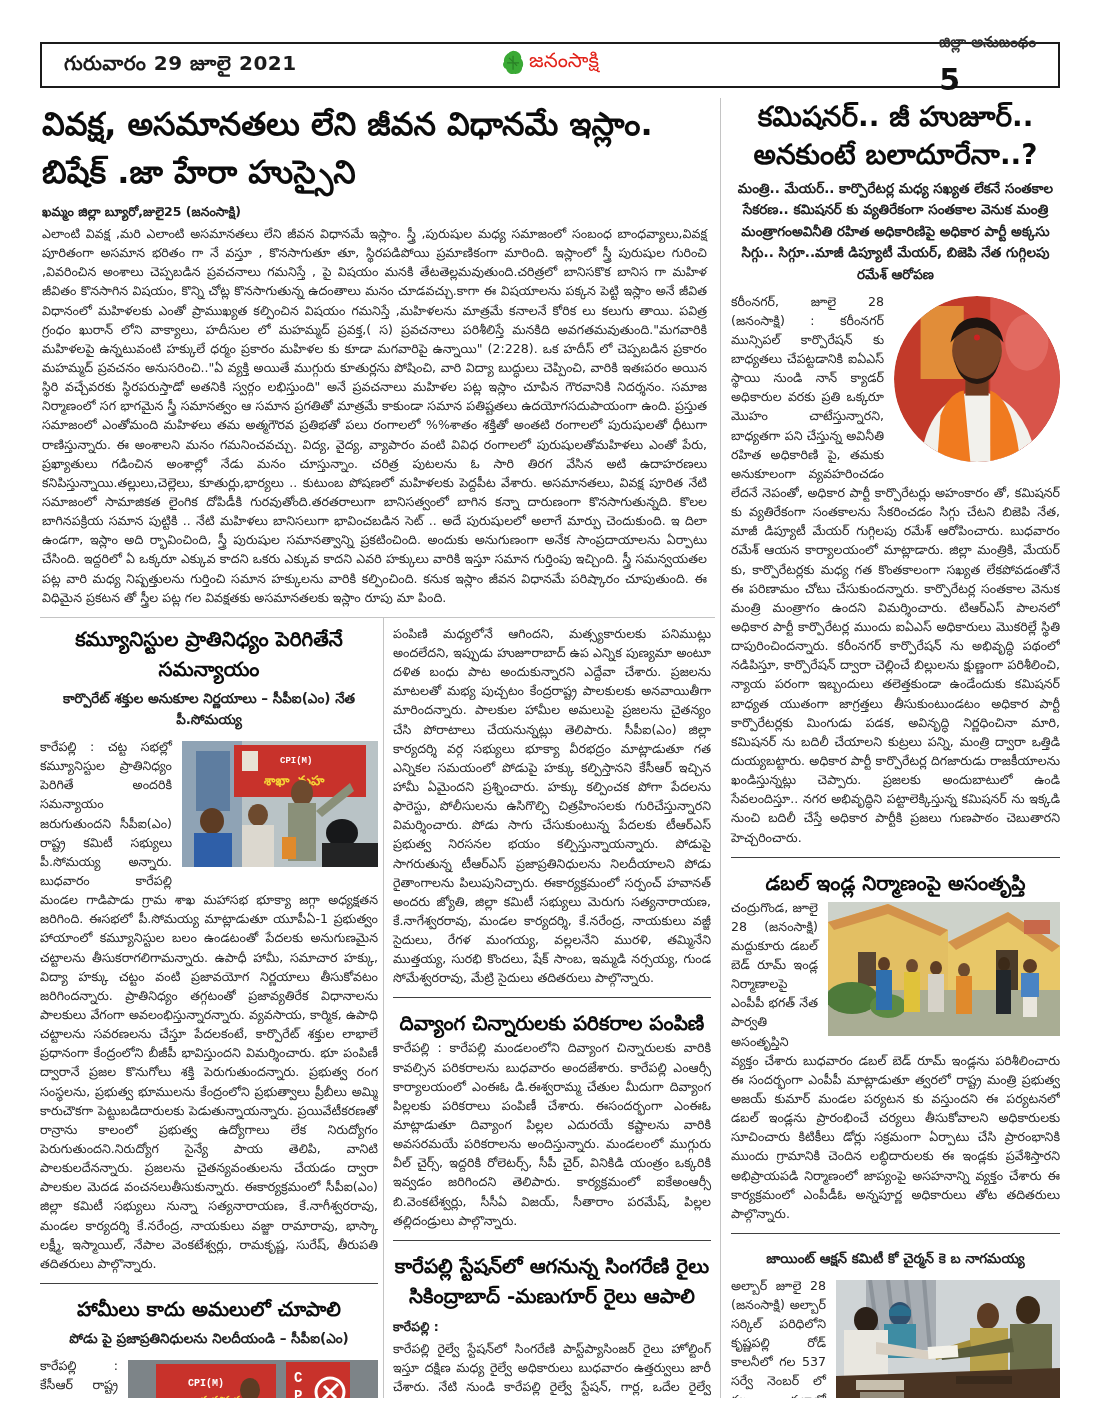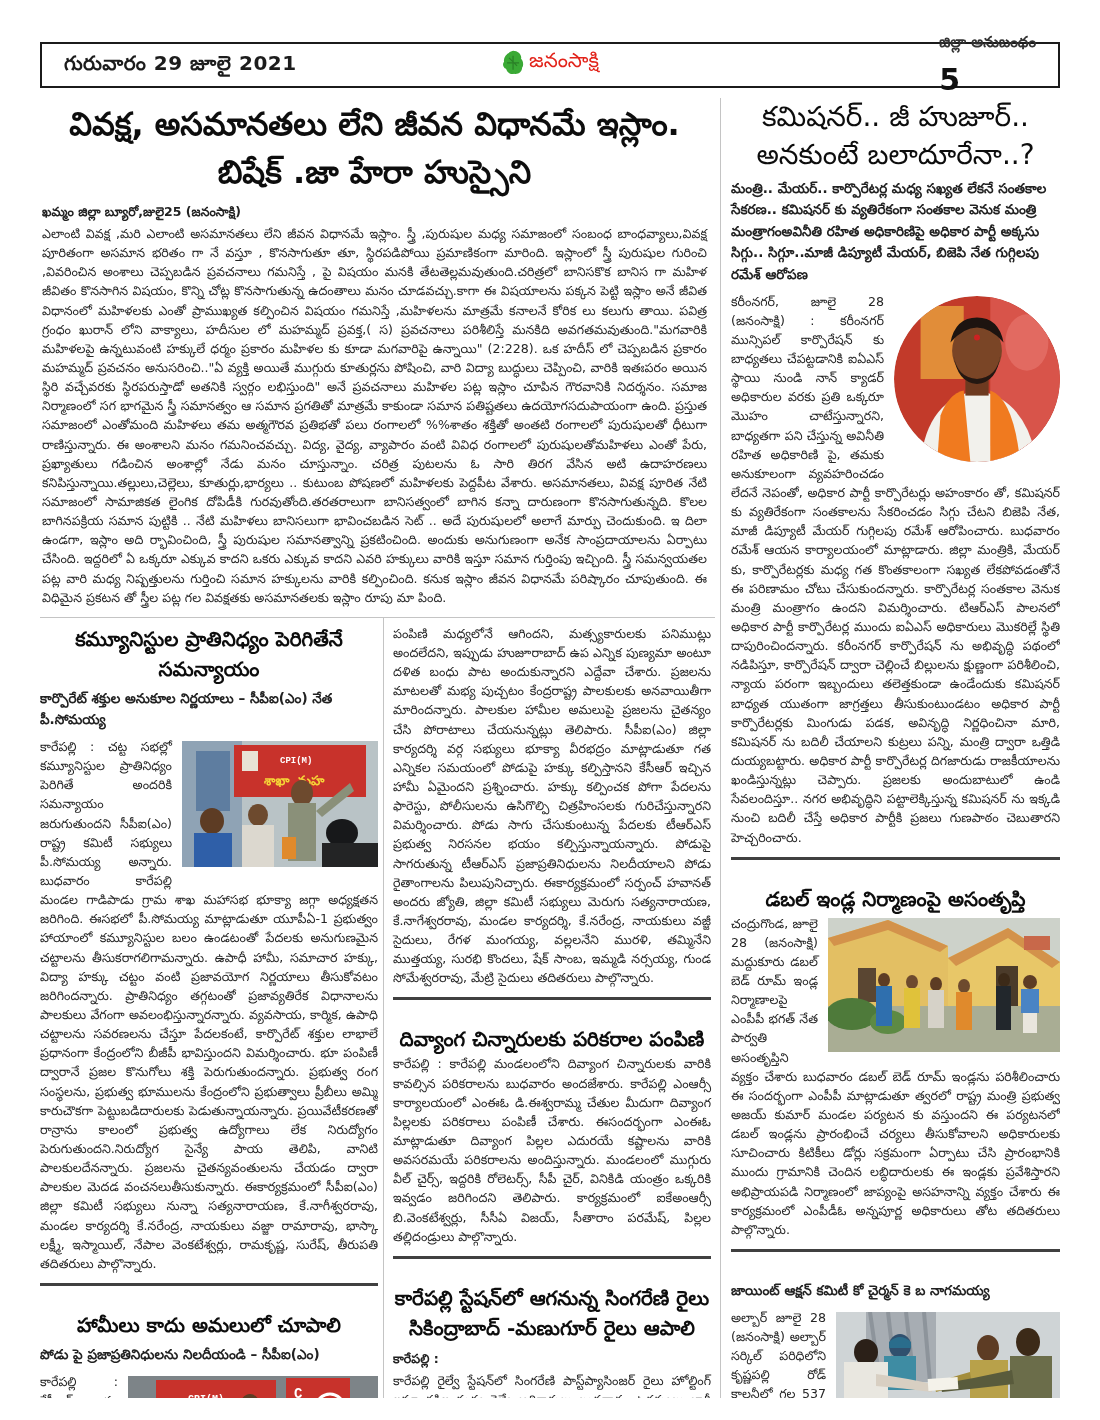--- a/index.html
+++ b/index.html
@@ -29,28 +29,28 @@
     display:grid; margin:0 40px;
     grid-template-columns:338px 332px 340px;
     grid-template-rows:auto 1fr;
     column-gap:5px; height:1300px; overflow:hidden;
   }
   .lead        { grid-column:1/3; grid-row:1; padding:2px 8px 10px 2px; border-bottom:1px solid #c4c4c4;}
   .col-left    { grid-column:1; grid-row:2; padding-top:6px; overflow:hidden; }
   .col-mid     { grid-column:2; grid-row:2; border-left:1px solid #c4c4c4; padding:6px 4px 0 9px; overflow:hidden; }
   .col-right   { grid-column:3; grid-row:1/3; border-left:1px solid #c4c4c4; padding-left:10px; overflow:hidden; }
   
-  .h-lead { font-size:32px; font-weight:bold; text-align:center; line-height:1.5; color:#0d0d0d; }
-  .h-xl   { font-size:28px; font-weight:normal; text-align:center; line-height:1.35; color:#0d0d0d; }
+  .h-lead { font-size:32px; font-weight:bold; line-height:1.5; color:#0d0d0d; }
+  .h-xl   { font-size:28px; font-weight:bold; text-align:center; line-height:1.35; color:#0d0d0d; }
   .h-md   { font-size:20px; font-weight:bold; text-align:center; line-height:1.5; color:#0d0d0d; }
-  .subhead{ font-size:13.5px; font-weight:bold; line-height:1.6; margin:4px 0 6px; color:#222; }
+  .subhead{ font-size:13.5px; font-weight:bold; text-align:center; line-height:1.6; margin:4px 0 6px; color:#222; }
   .byline { font-size:12.5px; font-weight:bold; margin:8px 0 2px; color:#222; }
   .body-text { font-size:12.6px; line-height:1.52; text-align:justify; color:#262626; }
   .section { margin-bottom:10px; }
-  .rule-top { border-top:3px solid #404040; padding-top:24px; margin-top:10px; }
+  .rule-top { border-top:1px solid #404040; padding-top:10px; margin-top:10px; }
   
   .photo { display:block; background:#ddd; overflow:hidden; }
   .ph-right { float:right; margin:4px 0 6px 10px;font-family:Liberation Mono, monospace; }
   .ph-round { border-radius:50%; }
   .photo svg { display:block; width:100%; height:100%; }
   .clearfix::after { content:""; display:block; clear:both; }
 </style>
 </head>
 <body>
 

